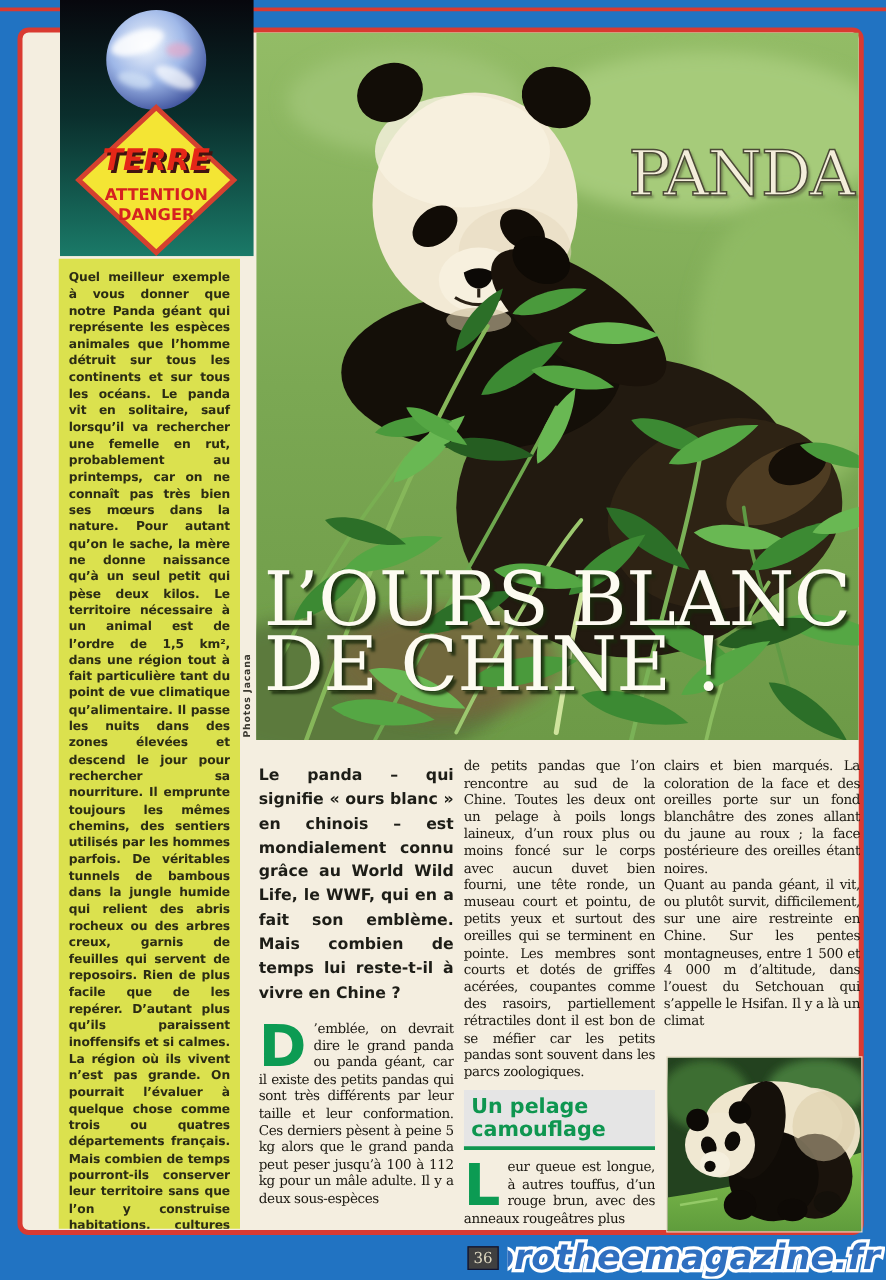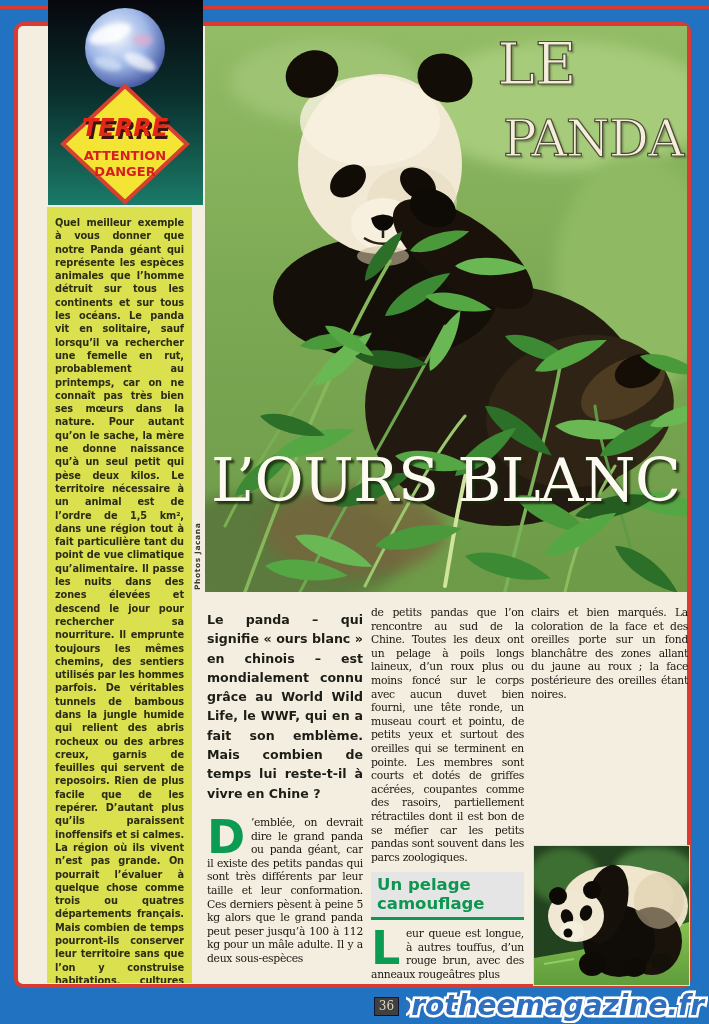--- a/index.html
+++ b/index.html
@@ -187,43 +187,44 @@
         <use href="#leaf" transform="translate(260,530) rotate(18) scale(1.7)" fill="#3c8a33"></use>
         <use href="#leaf" transform="translate(340,530) rotate(-28) scale(1.6)" fill="#55a744"></use>
         <use href="#leaf" transform="translate(410,520) rotate(40) scale(1.5)" fill="#2c6f28"></use>
         <use href="#leaf" transform="translate(445,400) rotate(-15) scale(1.3)" fill="#69b853"></use>
         <use href="#leaf" transform="translate(435,330) rotate(20) scale(1.2)" fill="#4a9a3c"></use>
         <use href="#leaf" transform="translate(60,540) rotate(10) scale(1.6)" fill="#55a744"></use>
         <use href="#leaf" transform="translate(225,345) rotate(-60) scale(1.3)" fill="#69b853"></use>
         <use href="#leaf" transform="translate(120,300) rotate(35) scale(1.1)" fill="#55a744"></use>
       </g>
     </svg>
-    <div class="hero-le">LE</div>
     <div class="hero-panda">PANDA</div>
     <div class="hero-sub">
       <div>L’OURS BLANC</div>
+      <div>DE CHINE !</div>
     </div>
   </div>
 
   <div class="photo-credit">Photos Jacana</div>
 
   <div class="col col1">
     <p class="intro">Le panda – qui signifie « ours blanc » en chinois – est mondialement connu grâce au World Wild Life, le WWF, qui en a fait son emblème. Mais combien de temps lui reste-t-il à vivre en Chine ?</p>
     <p class="serif-par"><span class="dropcap">D</span><span>’emblée, on devrait dire le grand panda ou panda géant, car il existe des petits pandas qui sont très différents par leur taille et leur conformation. Ces derniers pèsent à peine 5 kg alors que le grand panda peut peser jusqu’à 100 à 112 kg pour un mâle adulte. Il y a deux sous-espèces</span></p>
   </div>
 
   <div class="col col2">
     <p class="serif-par clamp258">de petits pandas que l’on rencontre au sud de la Chine. Toutes les deux ont un pelage à poils longs laineux, d’un roux plus ou moins foncé sur le corps avec aucun duvet bien fourni, une tête ronde, un museau court et pointu, de petits yeux et surtout des oreilles qui se terminent en pointe. Les membres sont courts et dotés de griffes acérées, coupantes comme des rasoirs, partiellement rétractiles dont il est bon de se méfier car les petits pandas sont souvent dans les parcs zoologiques.</p>
     <h2 class="section-heading">Un pelage camouflage</h2>
     <p class="serif-par"><span class="dropcap">L</span><span>eur queue est longue, à autres touffus, d’un rouge brun, avec des anneaux rougeâtres plus</span></p>
   </div>
 
   <div class="col col3">
     <div class="clamp232">
       <p class="serif-par">clairs et bien marqués. La coloration de la face et des oreilles porte sur un fond blanchâtre des zones allant du jaune au roux ; la face postérieure des oreilles étant noires.</p>
+      <p class="serif-par">Quant au panda géant, il vit, ou plutôt survit, difficilement, sur une aire restreinte en Chine. Sur les pentes montagneuses, entre 1 500 et 4 000 m d’altitude, dans l’ouest du Setchouan qui s’appelle le Hsifan. Il y a là un climat</p>
     </div>
   </div>
 
   <div class="photo-secondary">
     <svg width="155" height="139" viewBox="0 0 155 139">
       <defs>
         <linearGradient id="grass2" x1="0" y1="0" x2="0" y2="1">
           <stop offset="0" stop-color="#84c24f"></stop>
             <stop offset="1" stop-color="#5f9c3c"></stop>
         </linearGradient>

